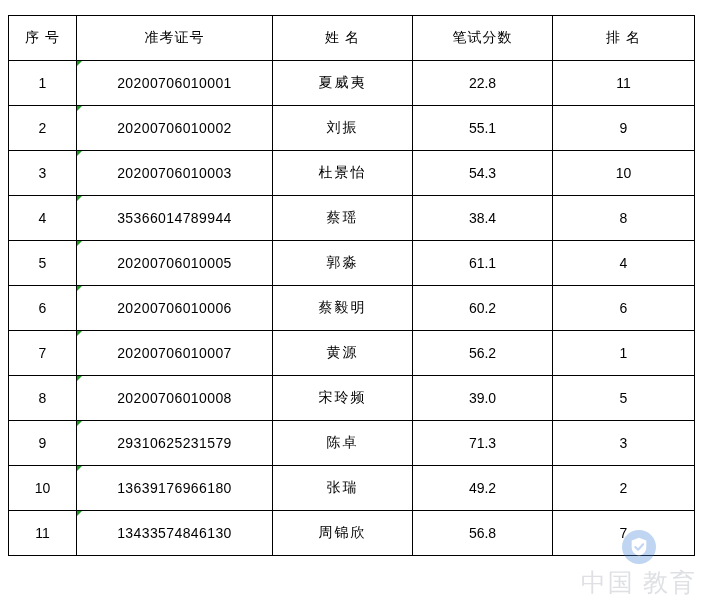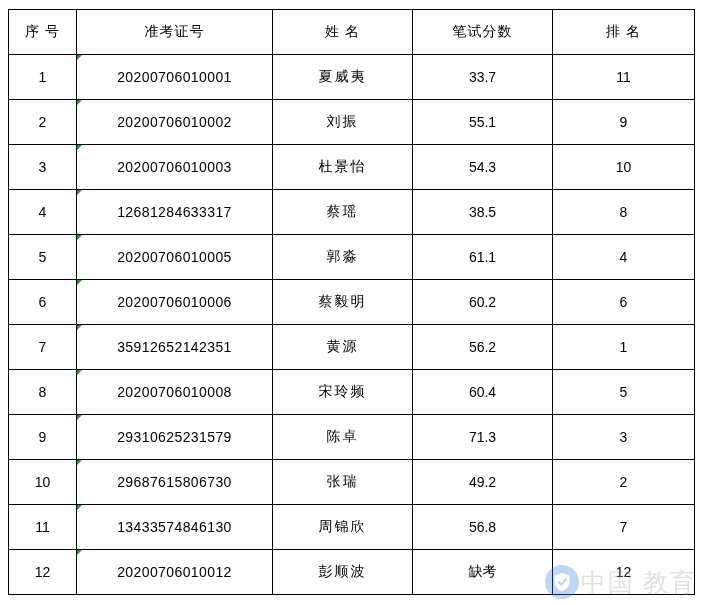--- a/index.html
+++ b/index.html
@@ -11,21 +11,21 @@
     width: 703px;
     height: 605px;
     font-family: "Liberation Sans", sans-serif;
     color: #000000;
     position: relative;
     overflow: hidden;
   }
   .sheet {
     position: absolute;
     left: 8px;
-    top: 9px;
+    top: 15px;
     width: 686px;
   }
   table.grid {
     border-collapse: collapse;
     table-layout: fixed;
     width: 686px;
   }
   table.grid td, table.grid th {
     border: 1px solid #000000;
     height: 44px;
@@ -72,20 +72,21 @@
   
   .watermark {
     position: absolute;
     right: 6px;
     bottom: 6px;
     display: flex;
     align-items: center;
     gap: 2px;
     opacity: 0.32;
     pointer-events: none;
+    flex-direction: column;
   }
   .watermark .wm-badge {
     width: 34px;
     height: 34px;
     border-radius: 50%;
     background: #3a7fd5;
     display: flex;
     align-items: center;
     justify-content: center;
   }
@@ -117,99 +118,92 @@
         <td class="cn-head">姓  名</td>
         <td class="cn-head">笔试分数</td>
         <td class="cn-head">排  名</td>
       </tr>
     </thead>
     <tbody>
       <tr>
         <td>1</td>
         <td class="card-cell mark">20200706010001</td>
         <td class="name-cell">夏威夷</td>
-        <td>33.7</td>
+        <td>22.8</td>
         <td>11</td>
       </tr>
       <tr>
         <td>2</td>
         <td class="card-cell mark">20200706010002</td>
         <td class="name-cell">刘振</td>
         <td>55.1</td>
         <td>9</td>
       </tr>
       <tr>
         <td>3</td>
         <td class="card-cell mark">20200706010003</td>
         <td class="name-cell">杜景怡</td>
         <td>54.3</td>
         <td>10</td>
       </tr>
       <tr>
         <td>4</td>
-        <td class="card-cell mark">12681284633317</td>
+        <td class="card-cell mark">35366014789944</td>
         <td class="name-cell">蔡瑶</td>
-        <td>38.5</td>
+        <td>38.4</td>
         <td>8</td>
       </tr>
       <tr>
         <td>5</td>
         <td class="card-cell mark">20200706010005</td>
         <td class="name-cell">郭淼</td>
         <td>61.1</td>
         <td>4</td>
       </tr>
       <tr>
         <td>6</td>
         <td class="card-cell mark">20200706010006</td>
         <td class="name-cell">蔡毅明</td>
         <td>60.2</td>
         <td>6</td>
       </tr>
       <tr>
         <td>7</td>
-        <td class="card-cell mark">35912652142351</td>
+        <td class="card-cell mark">20200706010007</td>
         <td class="name-cell">黄源</td>
         <td>56.2</td>
         <td>1</td>
       </tr>
       <tr>
         <td>8</td>
         <td class="card-cell mark">20200706010008</td>
         <td class="name-cell">宋玲频</td>
-        <td>60.4</td>
+        <td>39.0</td>
         <td>5</td>
       </tr>
       <tr>
         <td>9</td>
         <td class="card-cell mark">29310625231579</td>
         <td class="name-cell">陈卓</td>
         <td>71.3</td>
         <td>3</td>
       </tr>
       <tr>
         <td>10</td>
-        <td class="card-cell mark">29687615806730</td>
+        <td class="card-cell mark">13639176966180</td>
         <td class="name-cell">张瑞</td>
         <td>49.2</td>
         <td>2</td>
       </tr>
       <tr>
         <td>11</td>
         <td class="card-cell mark">13433574846130</td>
         <td class="name-cell">周锦欣</td>
         <td>56.8</td>
         <td>7</td>
-      </tr>
-      <tr>
-        <td>12</td>
-        <td class="card-cell mark">20200706010012</td>
-        <td class="name-cell">彭顺波</td>
-        <td>缺考</td>
-        <td>12</td>
       </tr>
     </tbody>
   </table>
 </div>
 
 <div class="watermark">
   <span class="wm-badge">
     <svg width="22" height="22" viewBox="0 0 24 24" aria-hidden="true">
       <path d="M12 2 L20 5 V12 C20 17 16.5 20.5 12 22 C7.5 20.5 4 17 4 12 V5 Z" fill="#ffffff"></path>
       <path d="M8 12 L11 15 L16.5 9" fill="none" stroke="#3a7fd5" stroke-width="2.2" stroke-linecap="round" stroke-linejoin="round"></path>

